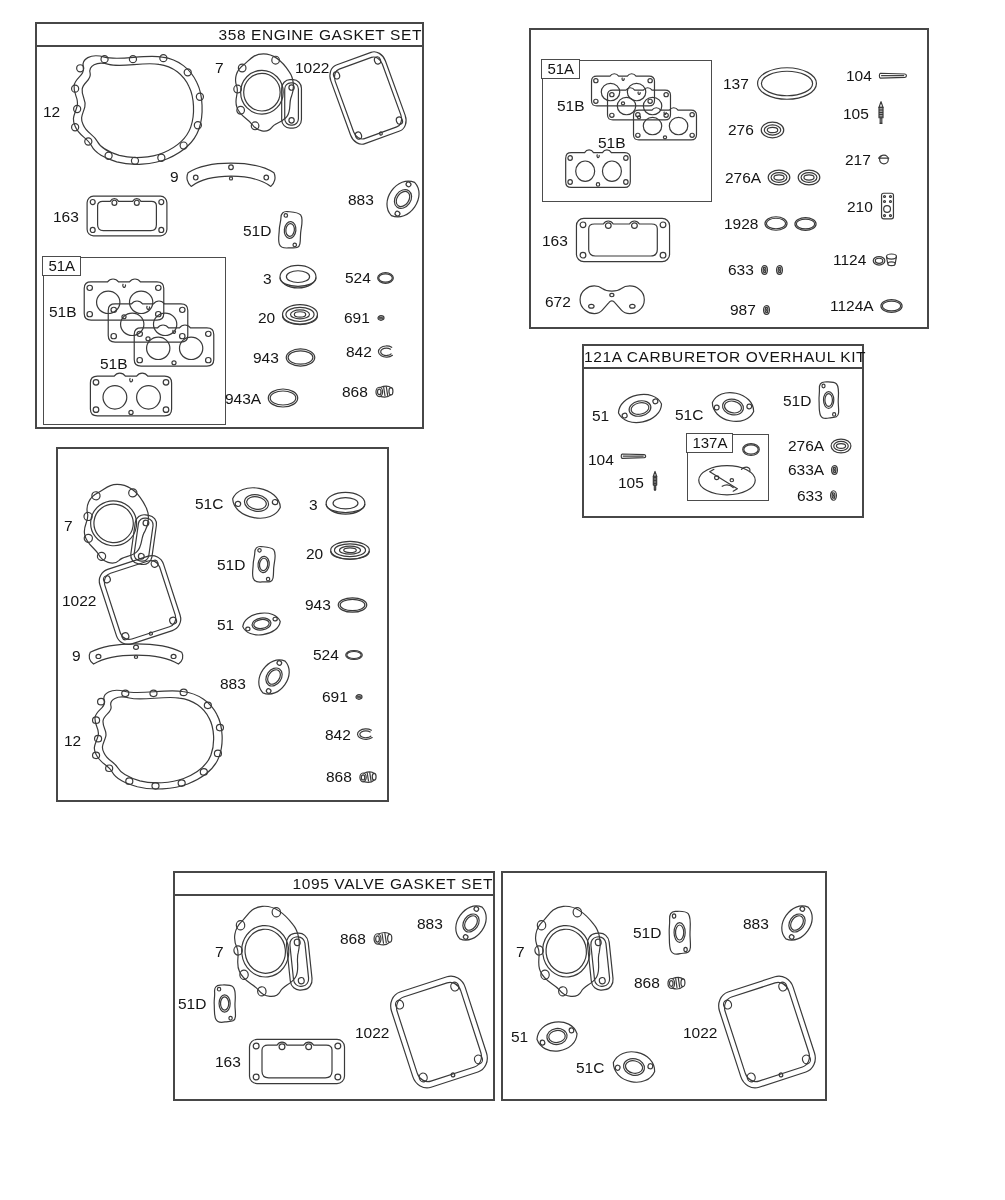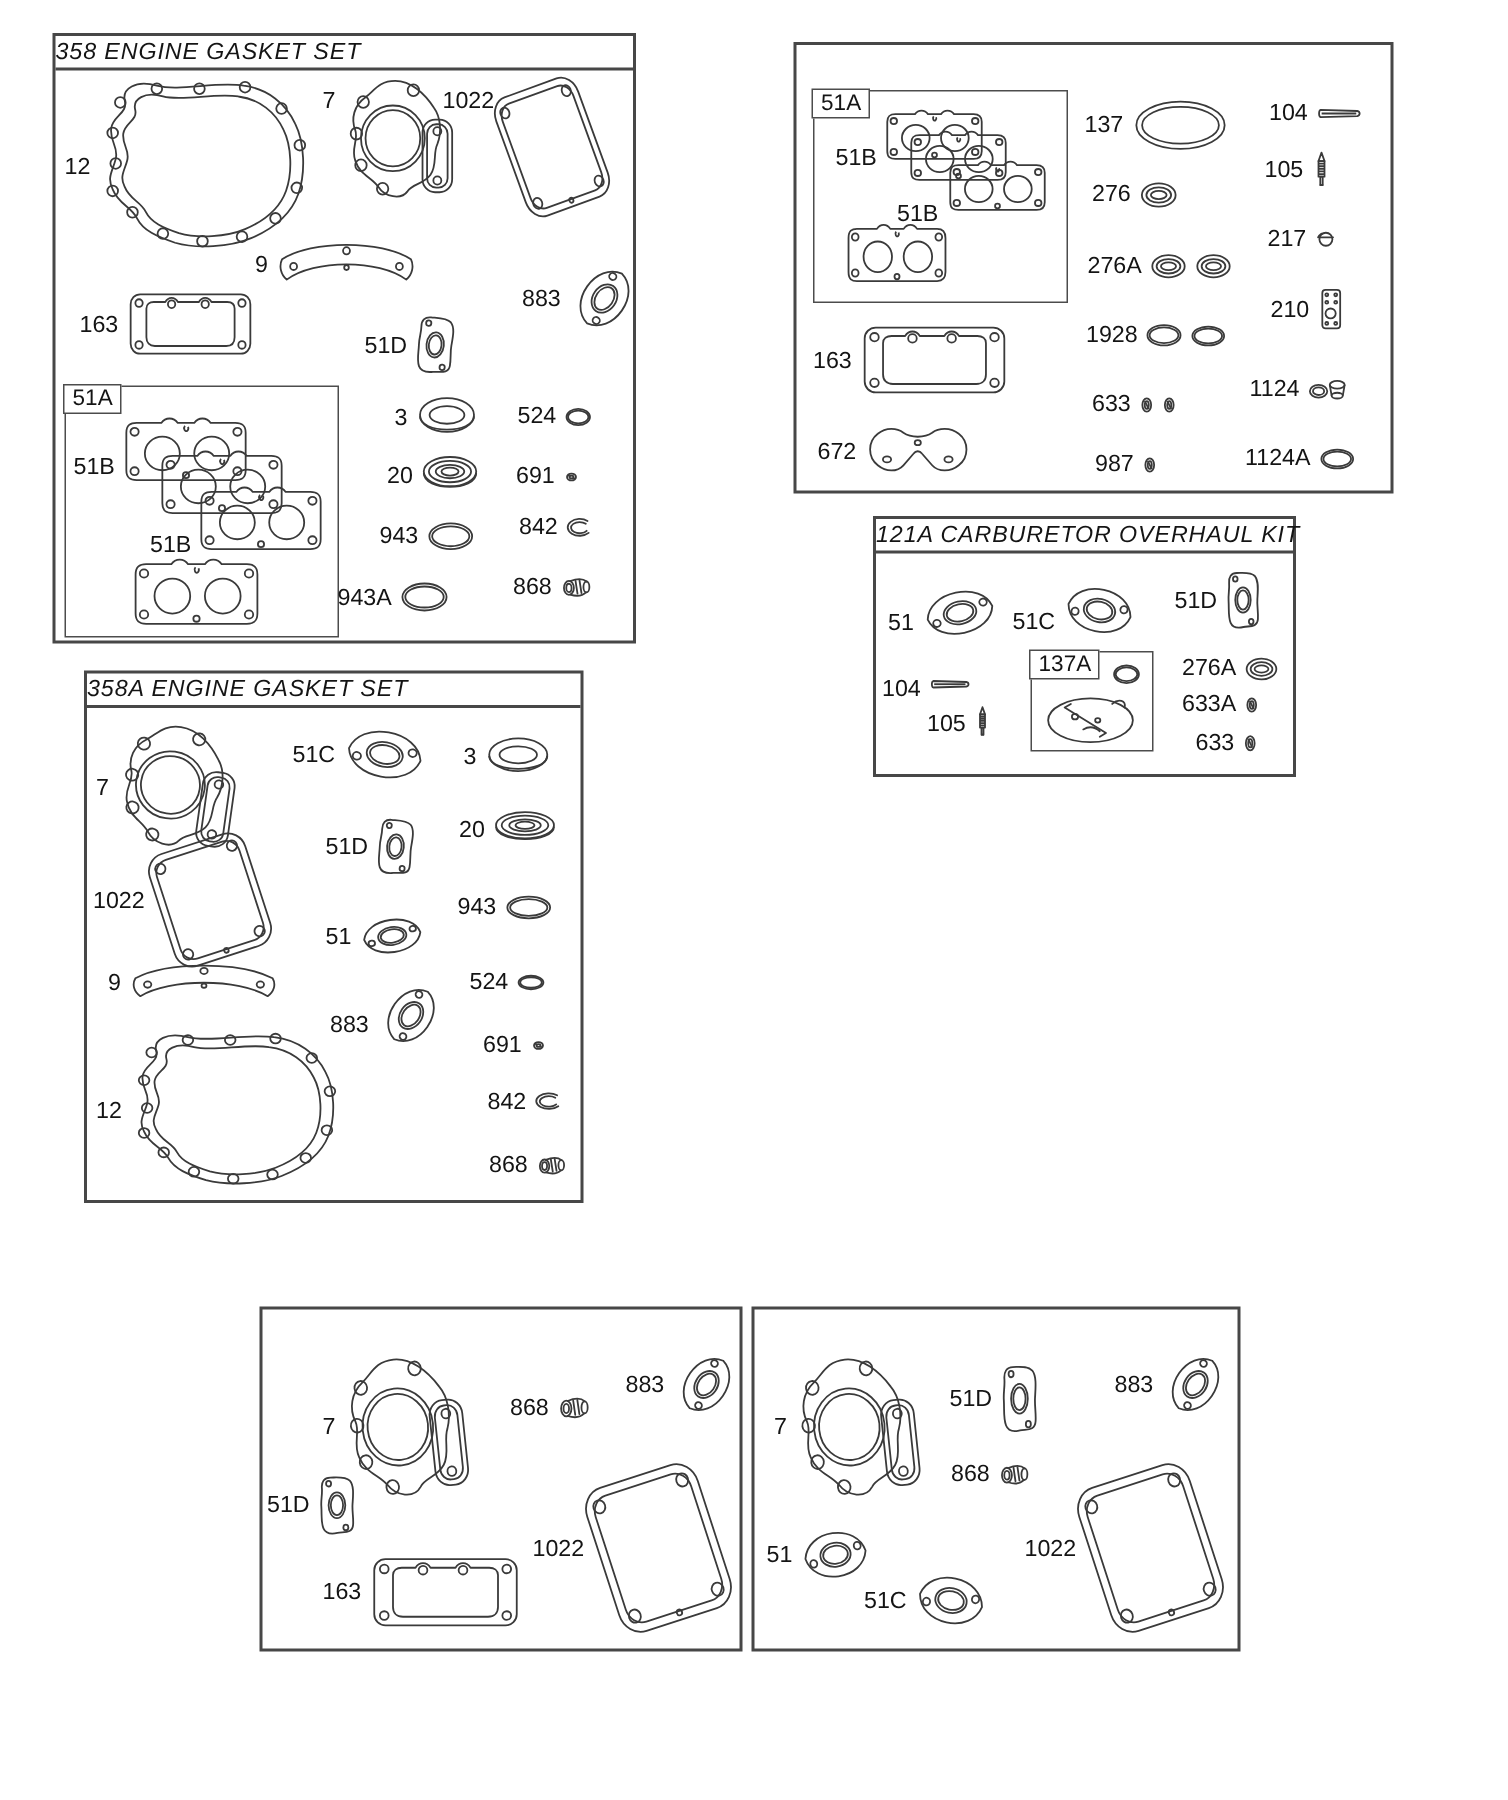--- a/index.html
+++ b/index.html
@@ -1,20 +1,20 @@
 <!DOCTYPE html>
 <html><head>
 <meta charset="utf-8">
 <style>
   html,body{margin:0;padding:0;background:#ffffff;}
   body{width:1005px;height:1200px;font-family:"Liberation Sans",sans-serif;color:#141414;}
   #page{position:relative;width:1005px;height:1200px;background:#fff;overflow:hidden;}
   .box{position:absolute;border:2px solid #474747;background:#fff;}
-  .box-title{height:21px;line-height:21px;border-bottom:2px solid #474747;text-align:left;
-             font-size:15.5px;letter-spacing:0.6px;white-space:nowrap;font-style:italic;}
+  .box-title{height:21px;line-height:21px;border-bottom:2px solid #474747;text-align:right;
+             font-size:15.5px;letter-spacing:0.6px;white-space:nowrap;}
   .subbox{position:absolute;border:1.6px solid #4c4c4c;}
   .tag{position:absolute;left:-1.6px;top:-1.6px;border:1.6px solid #4c4c4c;background:#fff;
        padding:0 5px;font-size:15px;line-height:18px;text-align:center;}
   .part{position:absolute;display:flex;align-items:center;gap:6px;}
   .va-top{align-items:flex-start;}
   .va-end{align-items:flex-end;}
   .lbl{font-size:15.5px;line-height:19px;white-space:nowrap;}
   .abs{position:absolute;}
   svg.shape{overflow:visible;flex:none;display:block;}
   #defs-holder{position:absolute;width:0;height:0;overflow:hidden;}
@@ -492,21 +492,20 @@
       </div>
   <div class="part" style="left:213px;top:140px">
         <span class="lbl">633</span>
         <svg class="shape" width="9" height="13" viewBox="0 0 20 26" preserveAspectRatio="none">
           <use href="#g-grommet"></use>
         </svg>
       </div>
 </div>
 
 <div class="box" style="left:56px;top:447px;width:329px;height:351px">
-  <div class="box-title">358A ENGINE GASKET SET</div>
 
   <div class="part" style="left:6px;top:32px">
         <span class="lbl">7</span>
         <svg class="shape" style="transform:rotate(8deg)" width="82" height="88" viewBox="0 0 100 110" preserveAspectRatio="none">
           <use href="#g-head"></use>
         </svg>
       </div>
   <div class="part" style="left:137px;top:36px">
         <span class="lbl">51C</span>
         <svg class="shape" style="transform:rotate(10deg)" width="55" height="36" viewBox="0 0 100 70" preserveAspectRatio="none">
@@ -587,20 +586,21 @@
       </div>
   <div class="part" style="left:268px;top:318px">
         <span class="lbl">868</span>
         <svg class="shape" width="21" height="16" viewBox="0 0 100 80" preserveAspectRatio="none">
           <use href="#g-plug"></use>
         </svg>
       </div>
 </div>
 
 <div class="box" style="left:173px;top:871px;width:318px;height:226px">
+  <div class="box-title">1095 VALVE GASKET SET</div>
 
   <div class="part" style="left:40px;top:28px">
         <span class="lbl">7</span>
         <svg class="shape" style="transform:rotate(-6deg)" width="84" height="101" viewBox="0 0 100 110" preserveAspectRatio="none">
           <use href="#g-head"></use>
         </svg>
       </div>
   <div class="part" style="left:165px;top:56px">
         <span class="lbl">868</span>
         <svg class="shape" width="23" height="19" viewBox="0 0 100 80" preserveAspectRatio="none">

